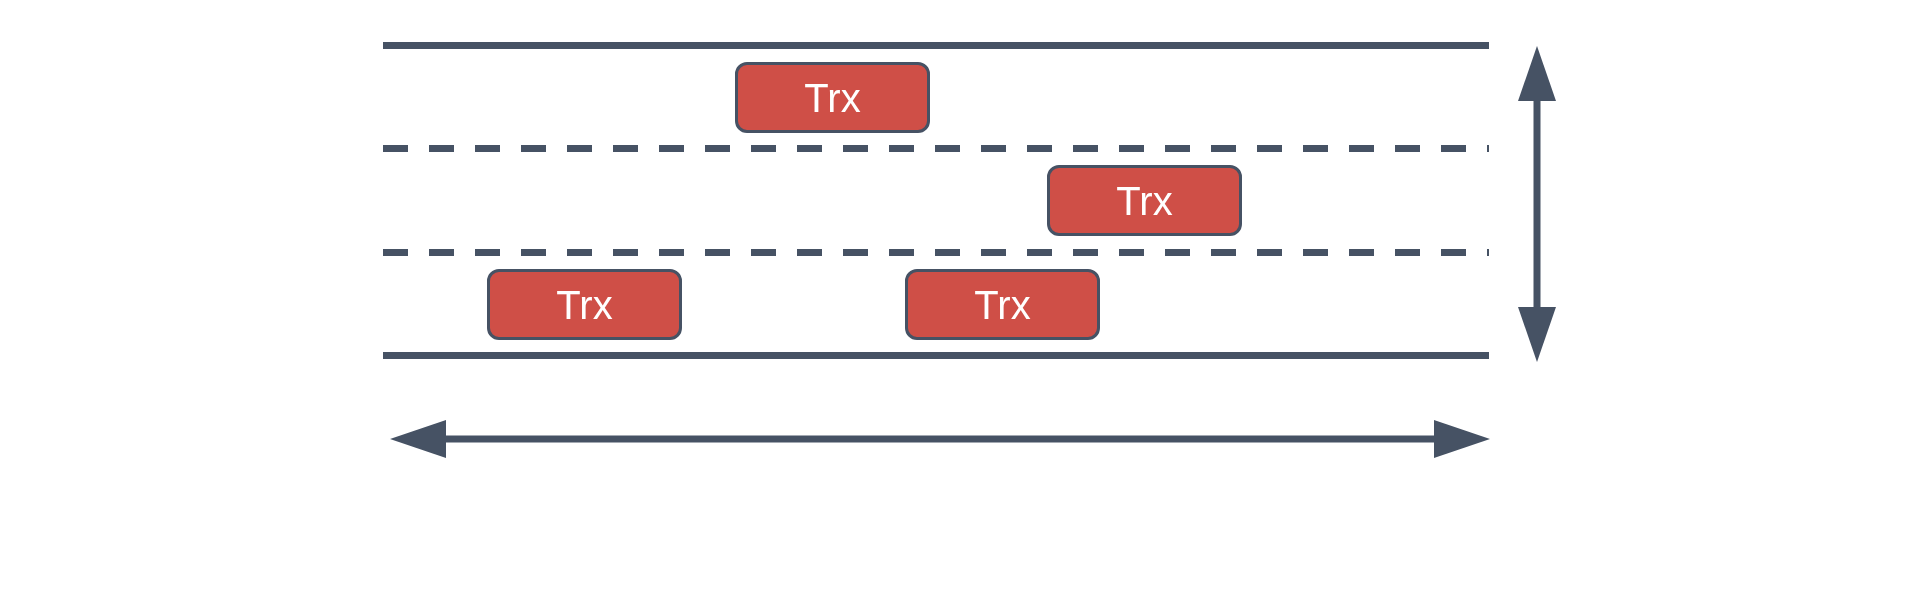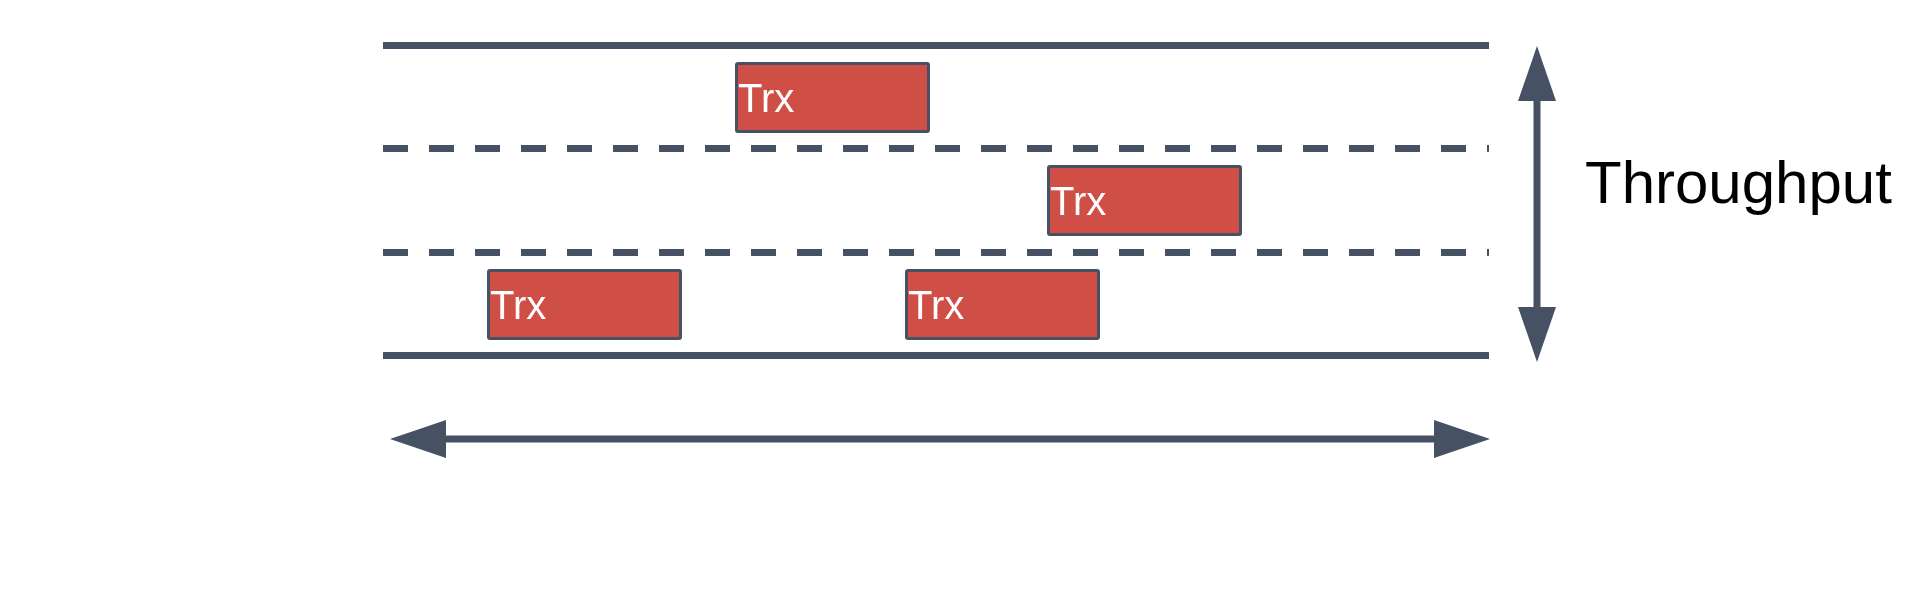--- a/index.html
+++ b/index.html
@@ -35,24 +35,25 @@
   .line.d1 { top: 145px; }
   .line.d2 { top: 249px; }
 
   
   .trx {
     position: absolute;
     width: 195px;
     height: 71px;
     background: #CF4F47;
     border: 3px solid #465264;
-    border-radius: 3px;
+    border-radius: 12px;
     box-sizing: border-box;
     display: flex;
     align-items: center;
+    justify-content: center;
   }
   .trx-label {
     color: #ffffff;
     font-size: 40px;
     line-height: 1;
   }
   .trx.t1 { left: 735px;  top: 62px;  }
   .trx.t2 { left: 1047px; top: 165px; }
   .trx.t3 { left: 487px;  top: 269px; }
   .trx.t4 { left: 905px;  top: 269px; }
@@ -114,21 +115,20 @@
   </div>
   <div class="trx t4">
     <span class="trx-label">Trx</span>
   </div>
 
   <svg class="v-arrow" viewBox="0 0 44 316" aria-hidden="true">
     <polygon class="arrow-fill" points="22,0 41,55 3,55"></polygon>
     <rect class="arrow-fill" x="18.5" y="48" width="7" height="220"></rect>
     <polygon class="arrow-fill" points="22,316 41,261 3,261"></polygon>
   </svg>
-  <div class="axis-label throughput">Throughput</div>
 
   <svg class="h-arrow" viewBox="0 0 1100 44" aria-hidden="true">
     <polygon class="arrow-fill" points="0,22 56,3 56,41"></polygon>
     <rect class="arrow-fill" x="48" y="18.5" width="1004" height="7"></rect>
     <polygon class="arrow-fill" points="1100,22 1044,3 1044,41"></polygon>
   </svg>
 
 </div>
 
 </body></html>

